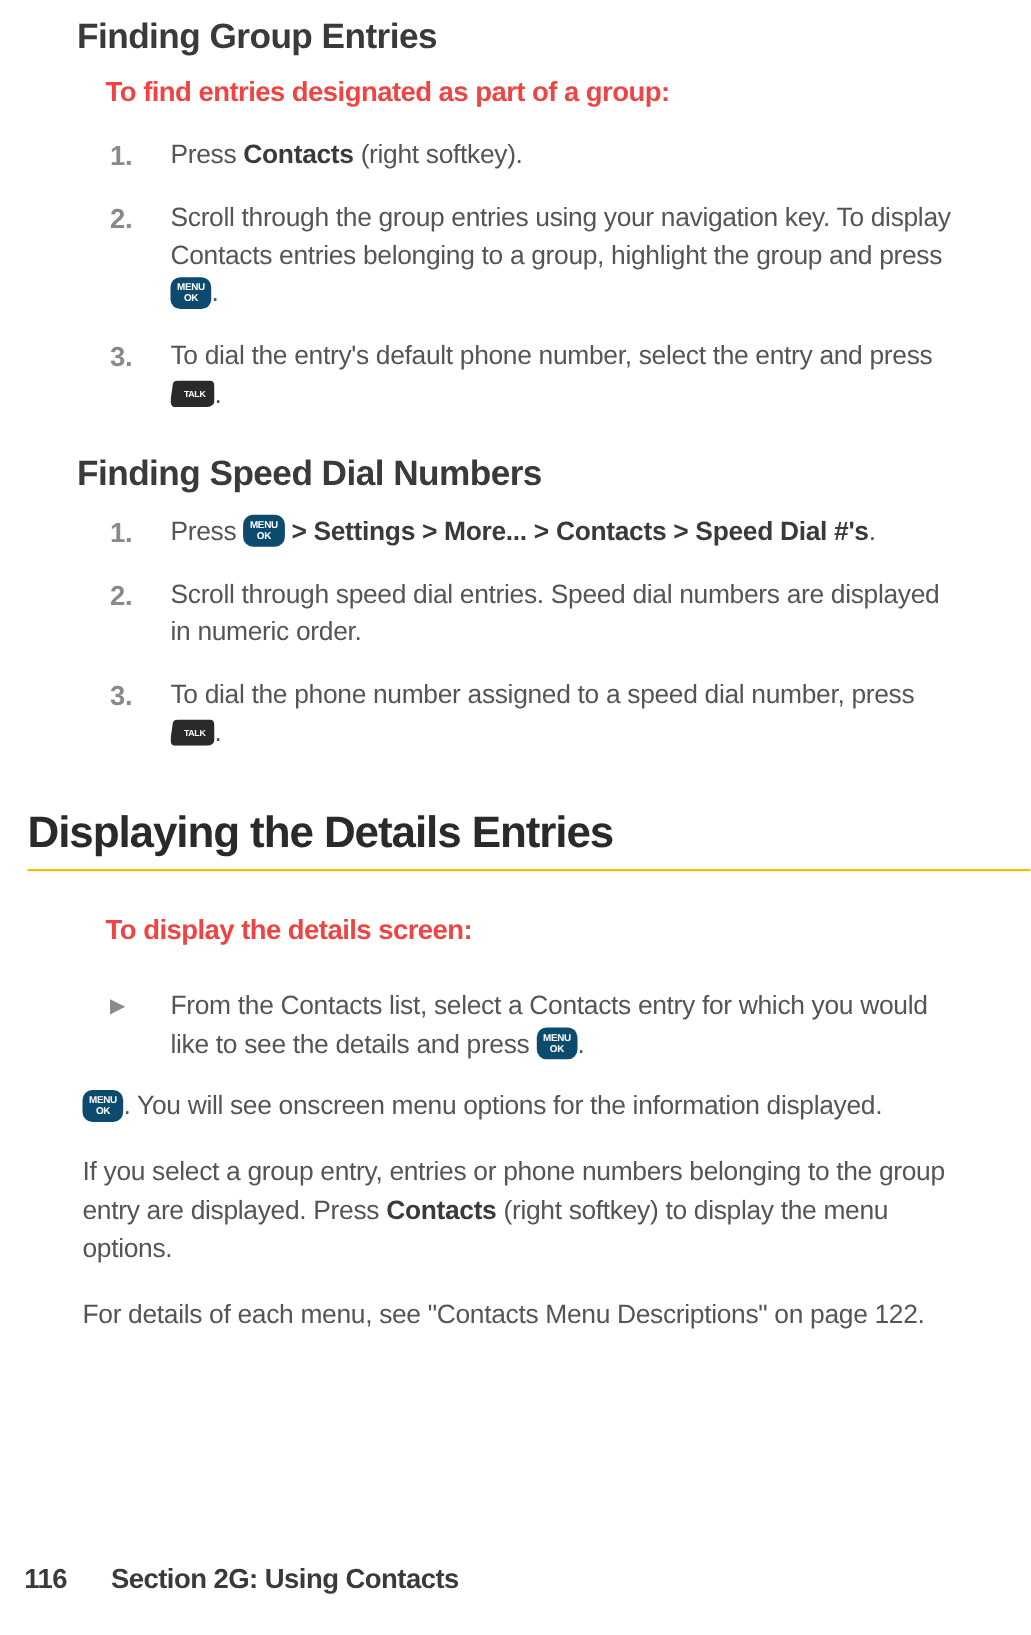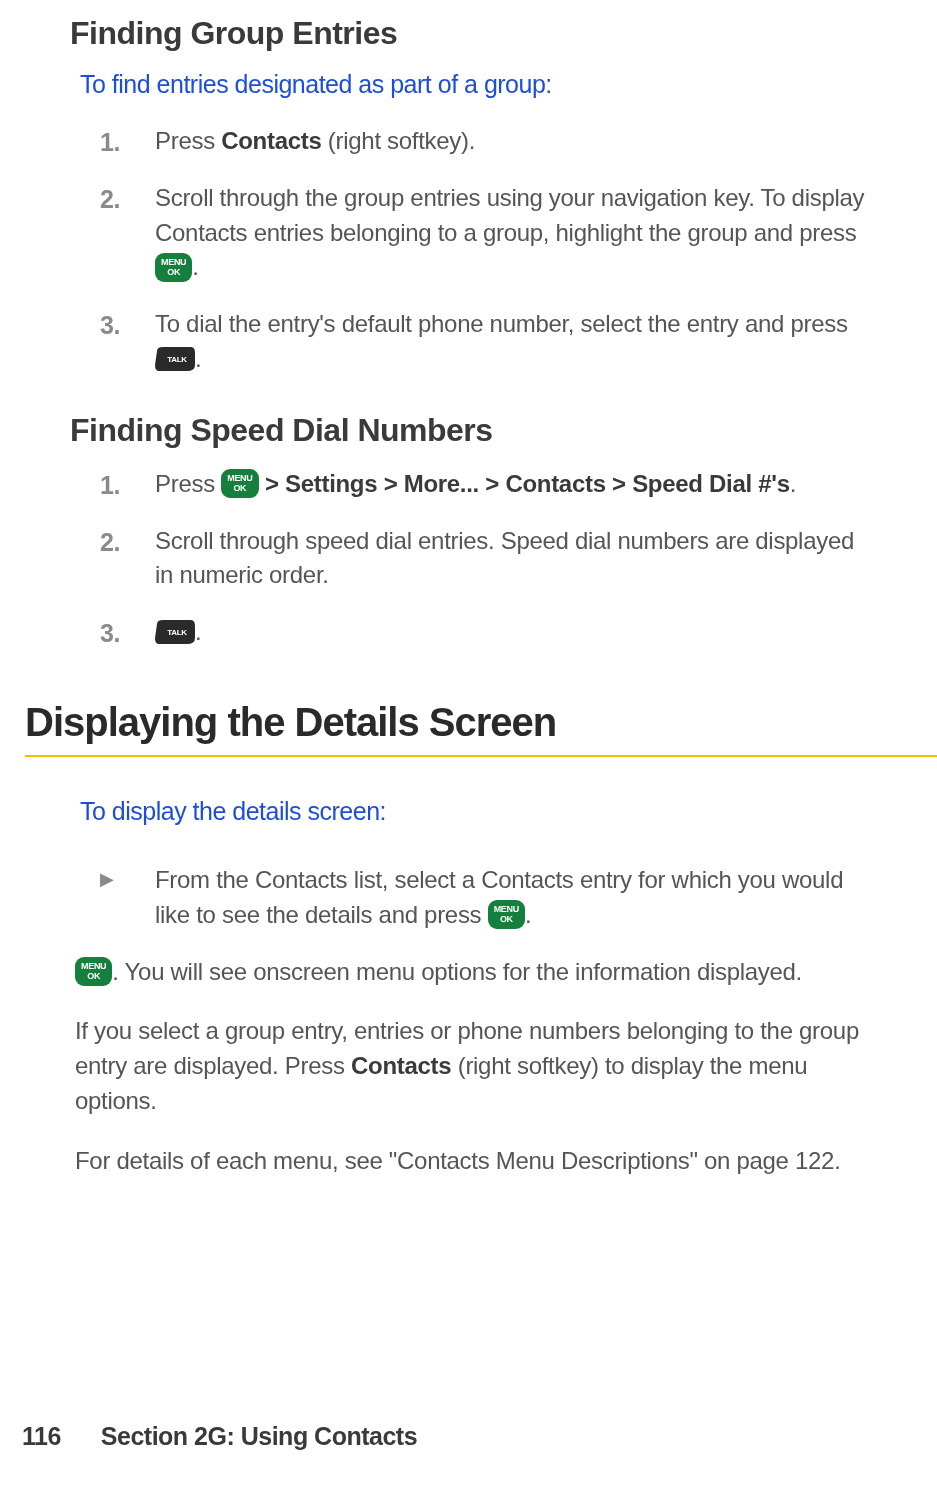--- a/index.html
+++ b/index.html
@@ -25,25 +25,25 @@
       color: #3a3a3a;
       font-size: 32px;
       letter-spacing: -0.5px;
       margin-bottom: 18px;
       margin-top: 0;
     }
     .subsection-heading.mt {
       margin-top: 35px;
     }
     .intro-text {
-      font-weight: 400;
-      color: #1d4ed8;
+      font-weight: 700;
+      color: #ef4444;
       font-size: 25px;
       letter-spacing: -0.5px;
-      margin-left: 10px;
+      margin-left: 26px;
       margin-bottom: 25px;
     }
     .main-heading {
       font-weight: 700;
       color: #2a2a2a;
       font-size: 40px;
       letter-spacing: -1px;
       margin-top: 50px;
       margin-bottom: 10px;
       margin-left: -45px;
@@ -105,21 +105,21 @@
       line-height: 1.45;
       letter-spacing: -0.3px;
       color: #555555;
     }
     b {
       color: #3a3a3a;
       text-align: right;
     }
     .key-icon {
       display: inline-block;
-      background: #15803d;
+      background: #0c4a6e;
       color: #fff;
       font-size: 9px;
       font-weight: 700;
       line-height: 1;
       border-radius: 9px;
       padding: 5px 6px;
       text-align: center;
       vertical-align: middle;
       position: relative;
       top: -2px;
@@ -179,28 +179,28 @@
   <div class="subsection-heading mt">Finding Speed Dial Numbers</div>
 
   <ol class="steps">
     <li>
       <span>Press </span><span class="key-icon"><span class="row1">MENU</span><span class="row2">OK</span></span><span> </span><b>&gt; Settings &gt; More... &gt; Contacts &gt; Speed Dial #'s</b><span>.</span>
     </li>
     <li>
       <span>Scroll through speed dial entries. Speed dial numbers are displayed in numeric order.</span>
     </li>
     <li>
-      <svg class="key-talk" viewBox="0 0 40 24">
+      <span>To dial the phone number assigned to a speed dial number, press </span><svg class="key-talk" viewBox="0 0 40 24">
           <path d="M2,4 Q2,0 8,0 L36,0 Q40,0 40,6 L40,18 Q40,24 32,24 L4,24 Q0,24 0,18 Z" fill="#2a2a2a"></path>
           <text x="22" y="15" font-size="8" fill="#fff" font-weight="700" text-anchor="middle" font-family="Arial">TALK</text>
         </svg><span>.</span>
     </li>
   </ol>
 
-  <div class="main-heading">Displaying the Details Screen</div>
+  <div class="main-heading">Displaying the Details Entries</div>
   <div class="heading-rule"></div>
 
   <div class="intro-text">To display the details screen:</div>
 
   <ul class="bullet-list">
     <li>
       <span>From the Contacts list, select a Contacts entry for which you would like to see the details and press </span><span class="key-icon"><span class="row1">MENU</span><span class="row2">OK</span></span><span>.</span>
     </li>
   </ul>
 

